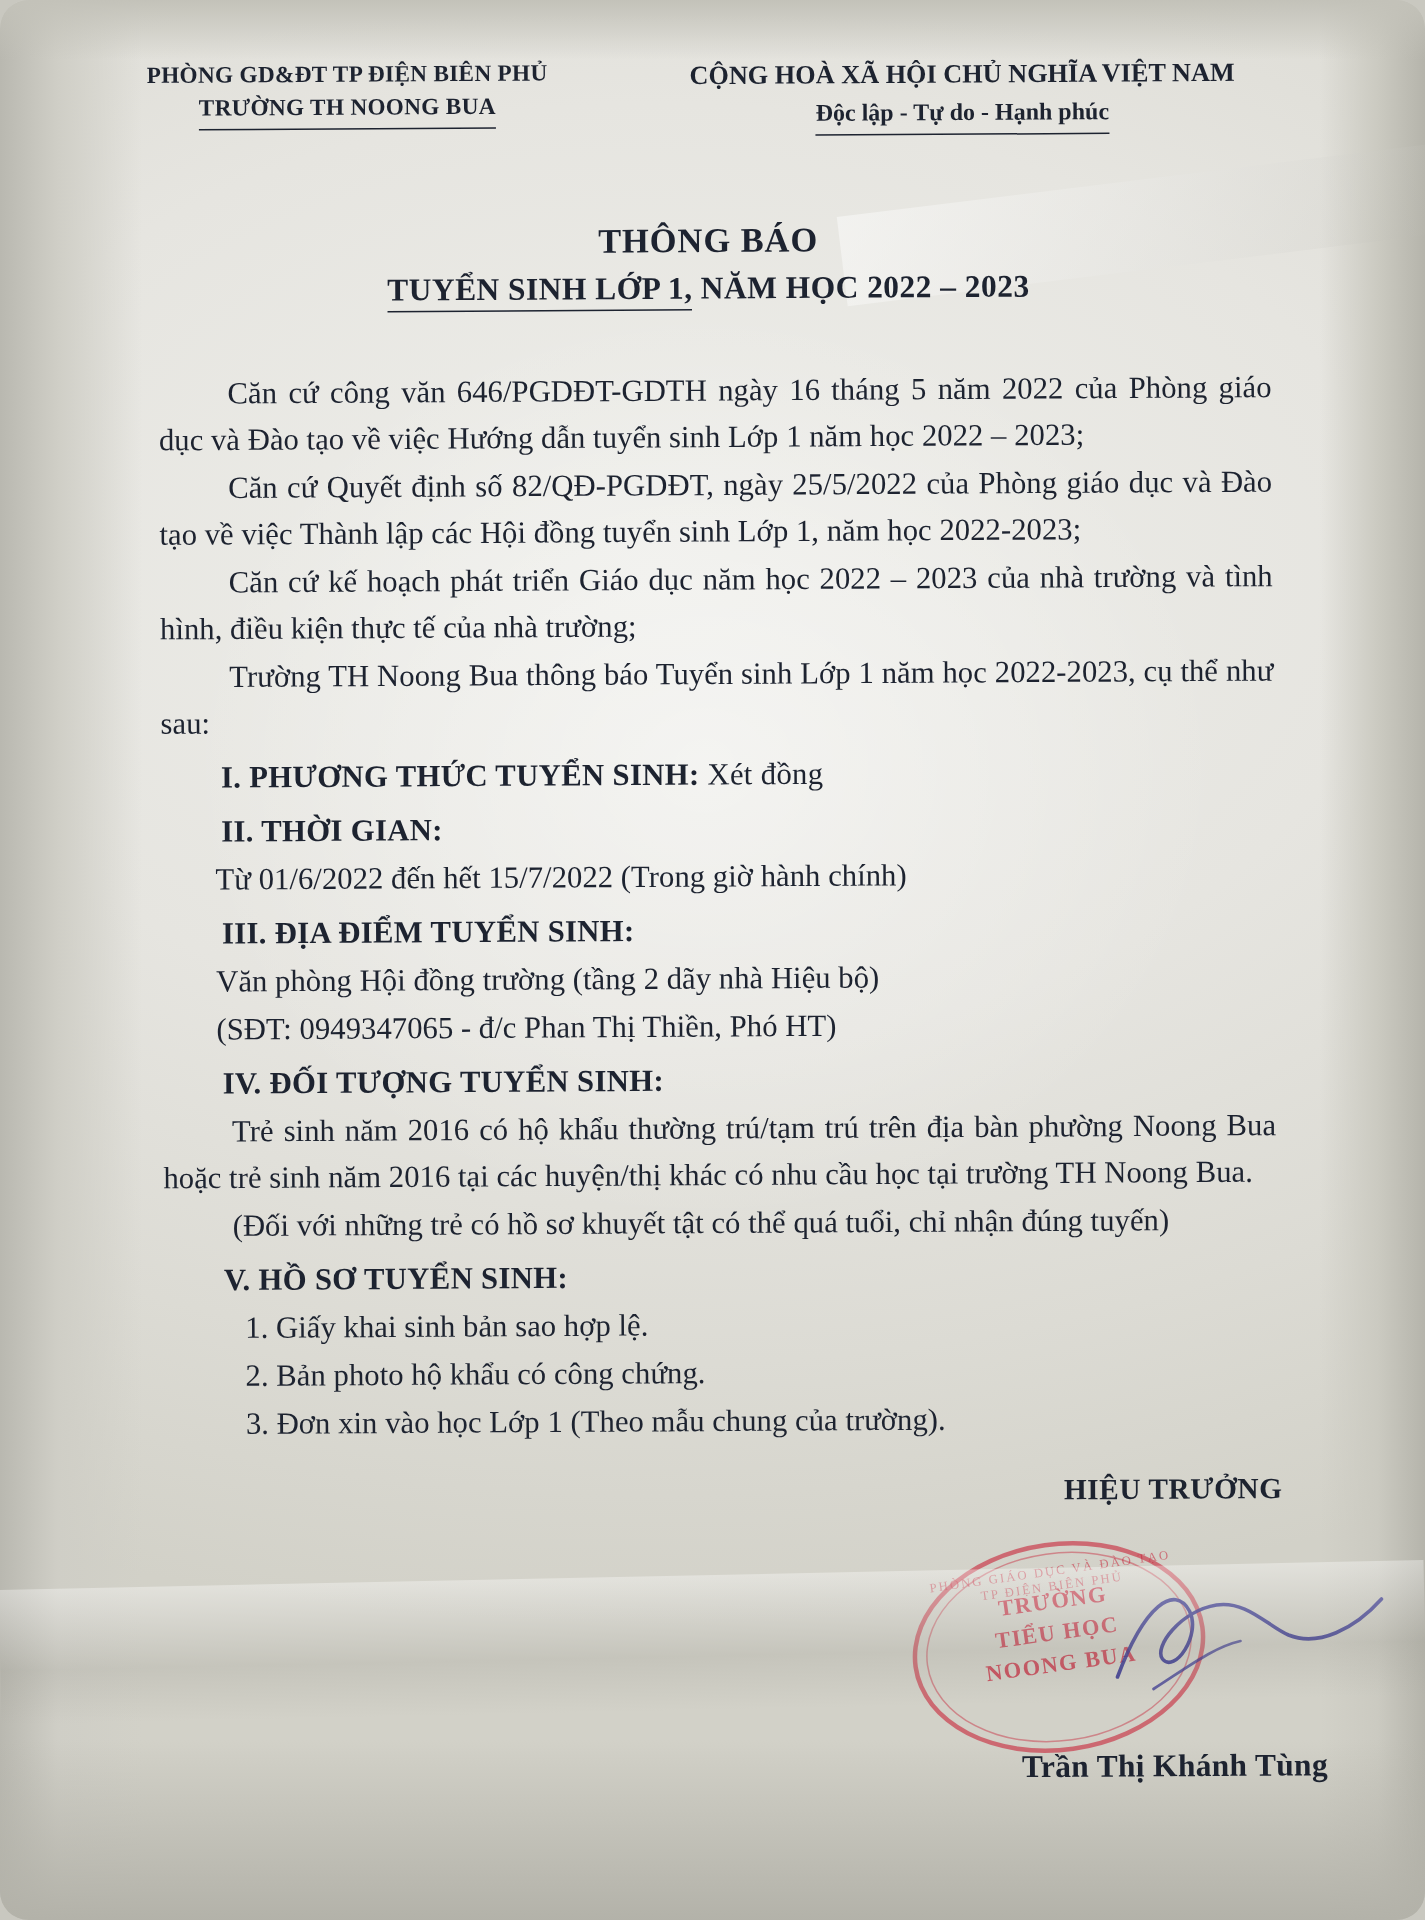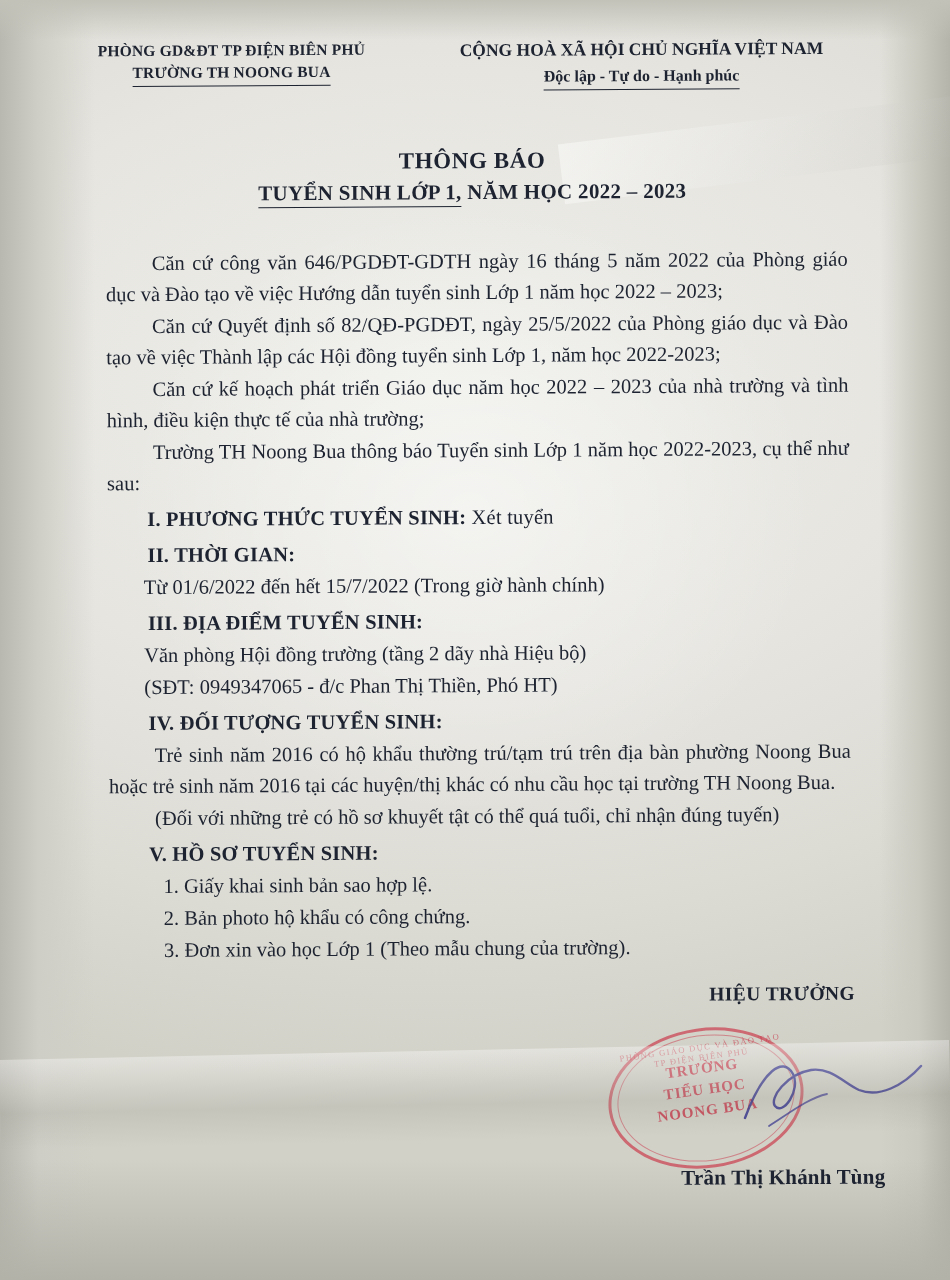--- a/index.html
+++ b/index.html
@@ -16,20 +16,21 @@
   }
 
   
   #sheet {
     position: relative;
     width: 950px;
     height: 1280px;
     background:
       radial-gradient(ellipse 1100px 700px at 46% 30%, #eeeeea 0%, #e6e5e0 45%, #dcdbd4 75%, #d2d1c8 100%);
     overflow: hidden;
+    border-radius: 19px;
   }
   
   .shade {
     position: absolute;
     pointer-events: none;
   }
   .shade.left-edge {
     left: 0; top: 0; width: 95px; height: 1280px;
     background: linear-gradient(90deg, #b9b8b0 0%, #cfcec6 40%, rgba(220,219,212,0) 100%);
   }
@@ -265,21 +266,21 @@
 
     <div class="body-text">
 
       <p class="para">Căn cứ công văn 646/PGDĐT-GDTH ngày 16 tháng 5 năm 2022 của Phòng giáo dục và Đào tạo về việc Hướng dẫn tuyển sinh Lớp 1 năm học 2022 – 2023;</p>
       <p class="para">Căn cứ Quyết định số 82/QĐ-PGDĐT, ngày 25/5/2022 của Phòng giáo dục và Đào tạo về việc Thành lập các Hội đồng tuyển sinh Lớp 1, năm học 2022-2023;</p>
       <p class="para">Căn cứ kế hoạch phát triển Giáo dục năm học 2022 – 2023 của nhà trường và tình hình, điều kiện thực tế của nhà trường;</p>
       <p class="para">Trường TH Noong Bua thông báo Tuyển sinh Lớp 1 năm học 2022-2023, cụ thể như sau:</p>
 
       <div class="sec">
         <span>I.  PHƯƠNG THỨC TUYỂN SINH:</span>
-        <span class="normal">Xét tuyển</span>
+        <span class="normal">Xét đồng</span>
       </div>
 
       <div class="sec">II. THỜI GIAN:</div>
       <div class="ind">Từ 01/6/2022 đến hết 15/7/2022 (Trong giờ hành chính)</div>
 
       <div class="sec">III. ĐỊA ĐIỂM TUYỂN SINH:</div>
       <div class="ind">Văn phòng Hội đồng trường (tầng 2 dãy nhà Hiệu bộ)</div>
       <div class="ind">(SĐT: 0949347065 - đ/c Phan Thị Thiền, Phó HT)</div>
 
       <div class="sec">IV. ĐỐI TƯỢNG TUYỂN SINH:</div>

